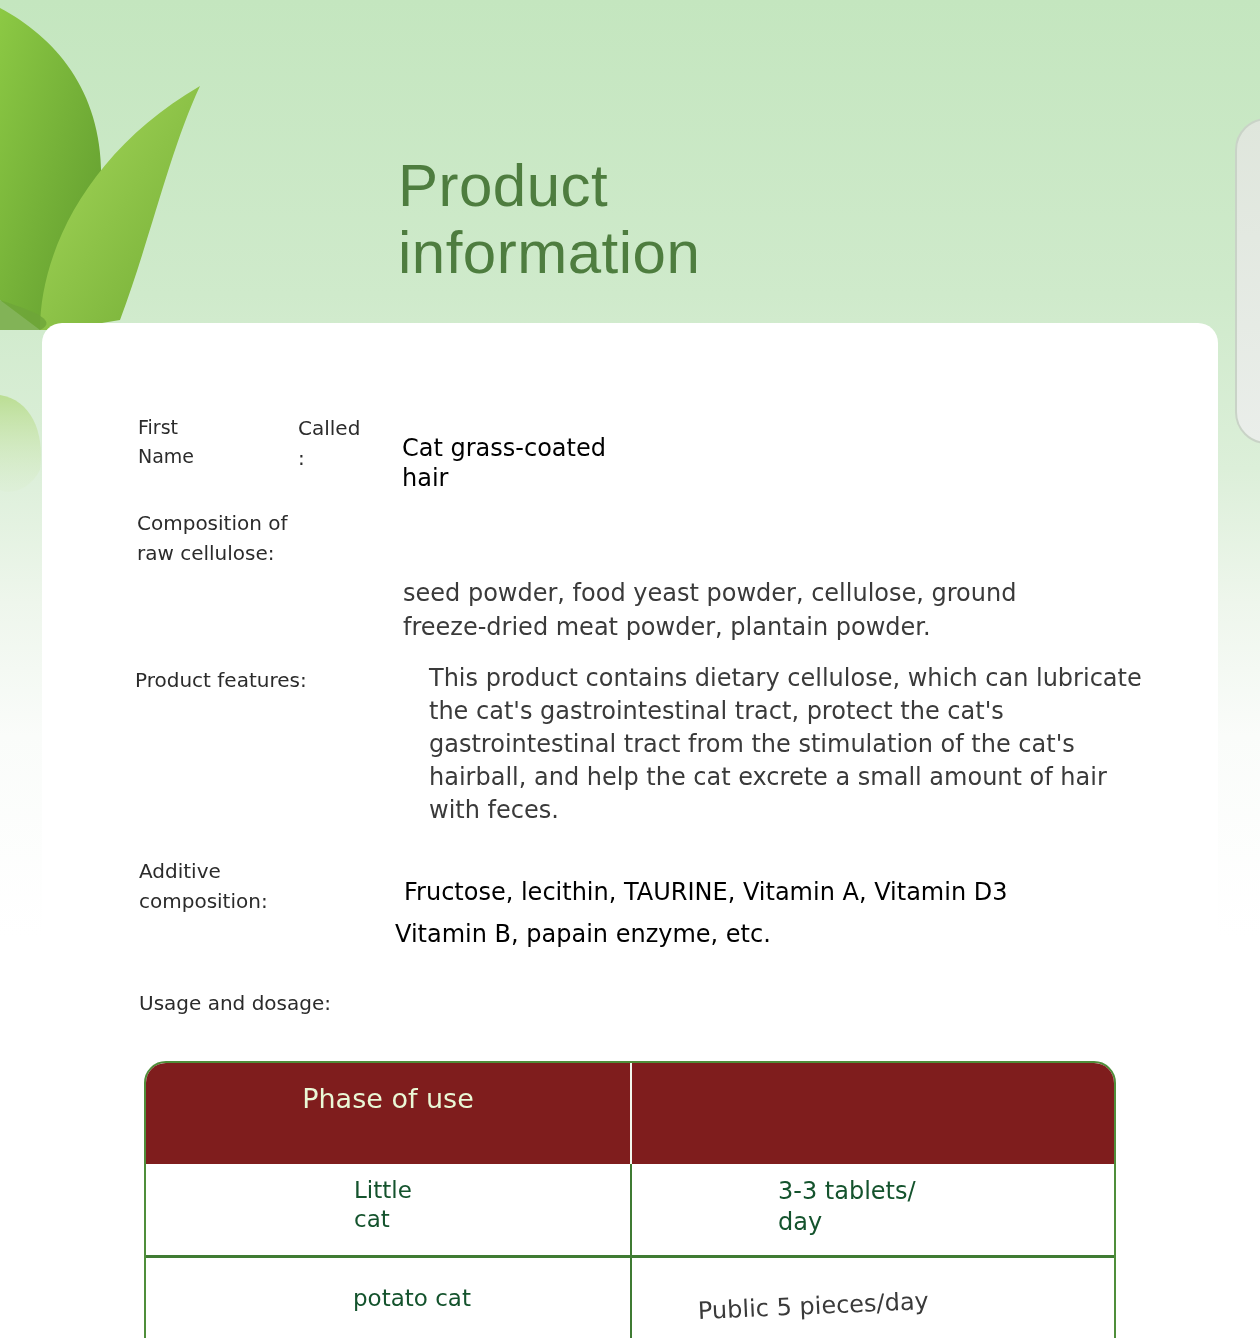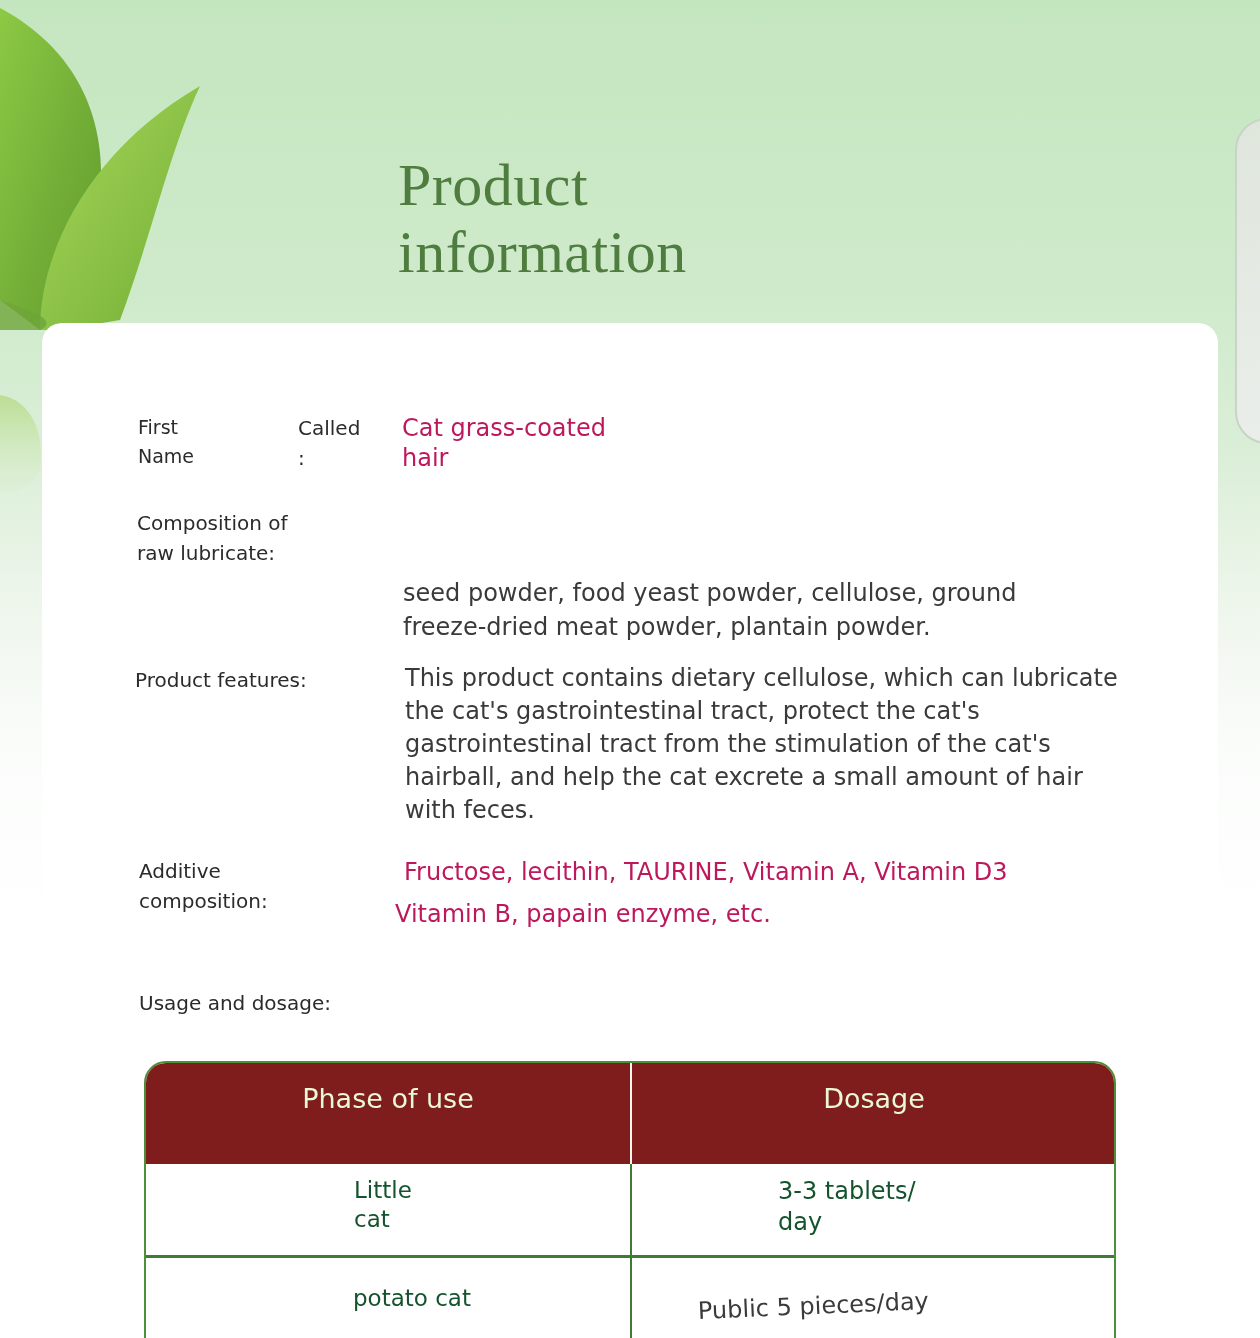--- a/index.html
+++ b/index.html
@@ -22,42 +22,42 @@
       left: 1235px; top: 118px;
       width: 60px; height: 322px;
       border-radius: 32px;
       border: 2px solid #c9d3c7;
       background: linear-gradient(180deg, #dfe6dc, #eaeeea);
     }
     .title {
       position: absolute;
       left: 398px; top: 152px;
       color: #4e7d3f;
-      font-family: Liberation Serif, serif;
+      font-family: Liberation Sans, sans-serif;
       font-size: 60px;
       line-height: 67px;
       letter-spacing: 0.5px;
       margin: 0;
       font-weight: normal;
     }
     .card {
       position: absolute;
       left: 42px; top: 323px;
       width: 1176px; height: 1100px;
       background: #ffffff;
       border-radius: 20px;
     }
     .label, .value {
       position: absolute;
       color: #2b2b2b;
       font-family: "DejaVu Sans", sans-serif;
     }
     .label-sm { font-size: 19px; line-height: 29px; }
     .label-md { font-size: 20px; line-height: 30px; }
-    .value-md { font-size: 24px; line-height: 30px; color: #be185d; }
+    .value-md { font-size: 24px; line-height: 30px; color: #000000; margin-top: 20px; }
     .feat { font-size: 24px; line-height: 33px; color: #3a3a3a; }
     .comp { font-size: 24px; line-height: 34px; color: #3a3a3a; }
 
     .dose-table {
       position: absolute;
       left: 144px; top: 1061px;
       width: 972px; height: 290px;
       border: 2px solid #4f8e3a;
       border-radius: 22px 22px 0 0;
       overflow: hidden;
@@ -148,51 +148,50 @@
   <span>Called</span><br>
   <span>:</span>
 </div>
 <div class="value value-md" style="left:402px; top:413px;">
   <span>Cat grass-coated</span><br>
   <span>hair</span>
 </div>
 
 <div class="label label-md" style="left:137px; top:508px;">
   <span>Composition of</span><br>
-  <span>raw lubricate:</span>
+  <span>raw cellulose:</span>
 </div>
 <div class="value comp" style="left:403px; top:508px;">
   <br>
   <br>
   <span>seed powder, food yeast powder, cellulose, ground</span><br>
   <span>freeze-dried meat powder, plantain powder.</span>
 </div>
 
 <div class="label label-md" style="left:135px; top:665px;">Product features:</div>
-<div class="value feat" style="left:405px; top:662px;">
+<div class="value feat" style="left:429px; top:662px;">
   <span>This product contains dietary cellulose, which can lubricate</span><br>
   <span>the cat's gastrointestinal tract, protect the cat's</span><br>
   <span>gastrointestinal tract from the stimulation of the cat's</span><br>
   <span>hairball, and help the cat excrete a small amount of hair</span><br>
   <span>with feces.</span>
 </div>
 
 <div class="label label-md" style="left:139px; top:856px;">
   <span>Additive</span><br>
   <span>composition:</span>
 </div>
 <div class="value value-md" style="left:404px; top:857px;">Fructose, lecithin, TAURINE, Vitamin A, Vitamin D3</div>
 <div class="value value-md" style="left:395px; top:899px;">Vitamin B, papain enzyme, etc.</div>
 
 <div class="label label-md" style="left:139px; top:988px;">Usage and dosage:</div>
 
 <div class="dose-table">
   <div class="thead">
     <div class="th" style="left:0; width:484px;">Phase of use</div>
-    <div class="th" style="left:486px; width:484px;">Dosage</div>
   </div>
   <div class="vline"></div>
   <div class="vline-head"></div>
   <div class="hline"></div>
 
   <div class="td" style="left:208px; top:113px;">
     <span>Little</span><br>
     <span>cat</span>
   </div>
   <div class="td td-dose" style="left:632px; top:113px;">

